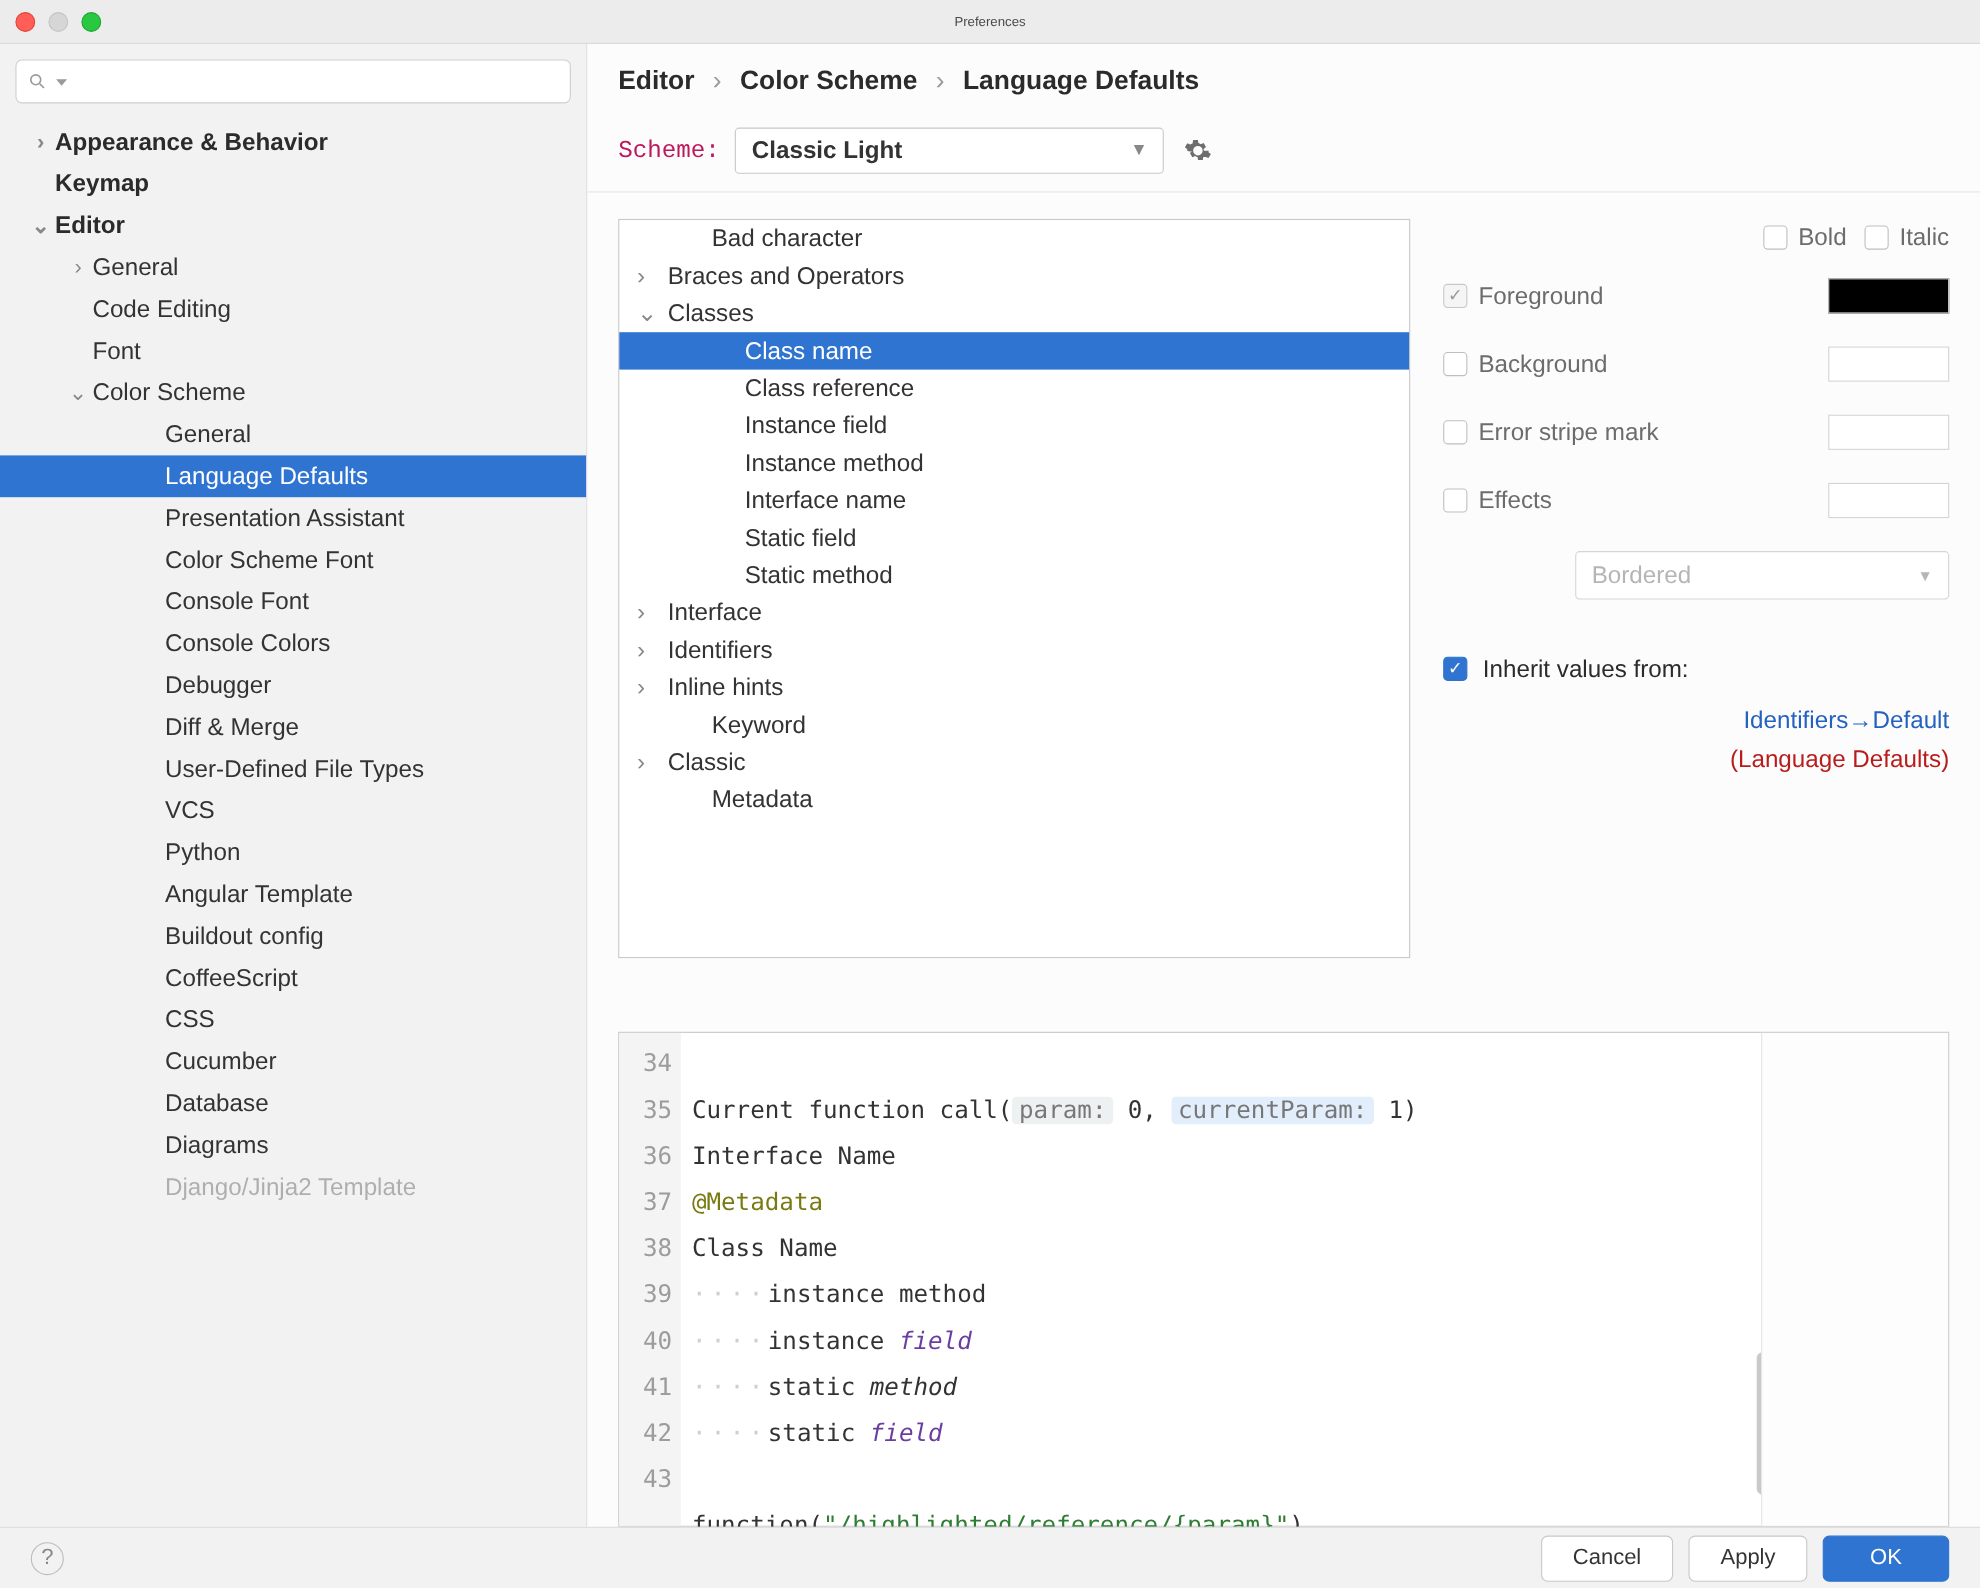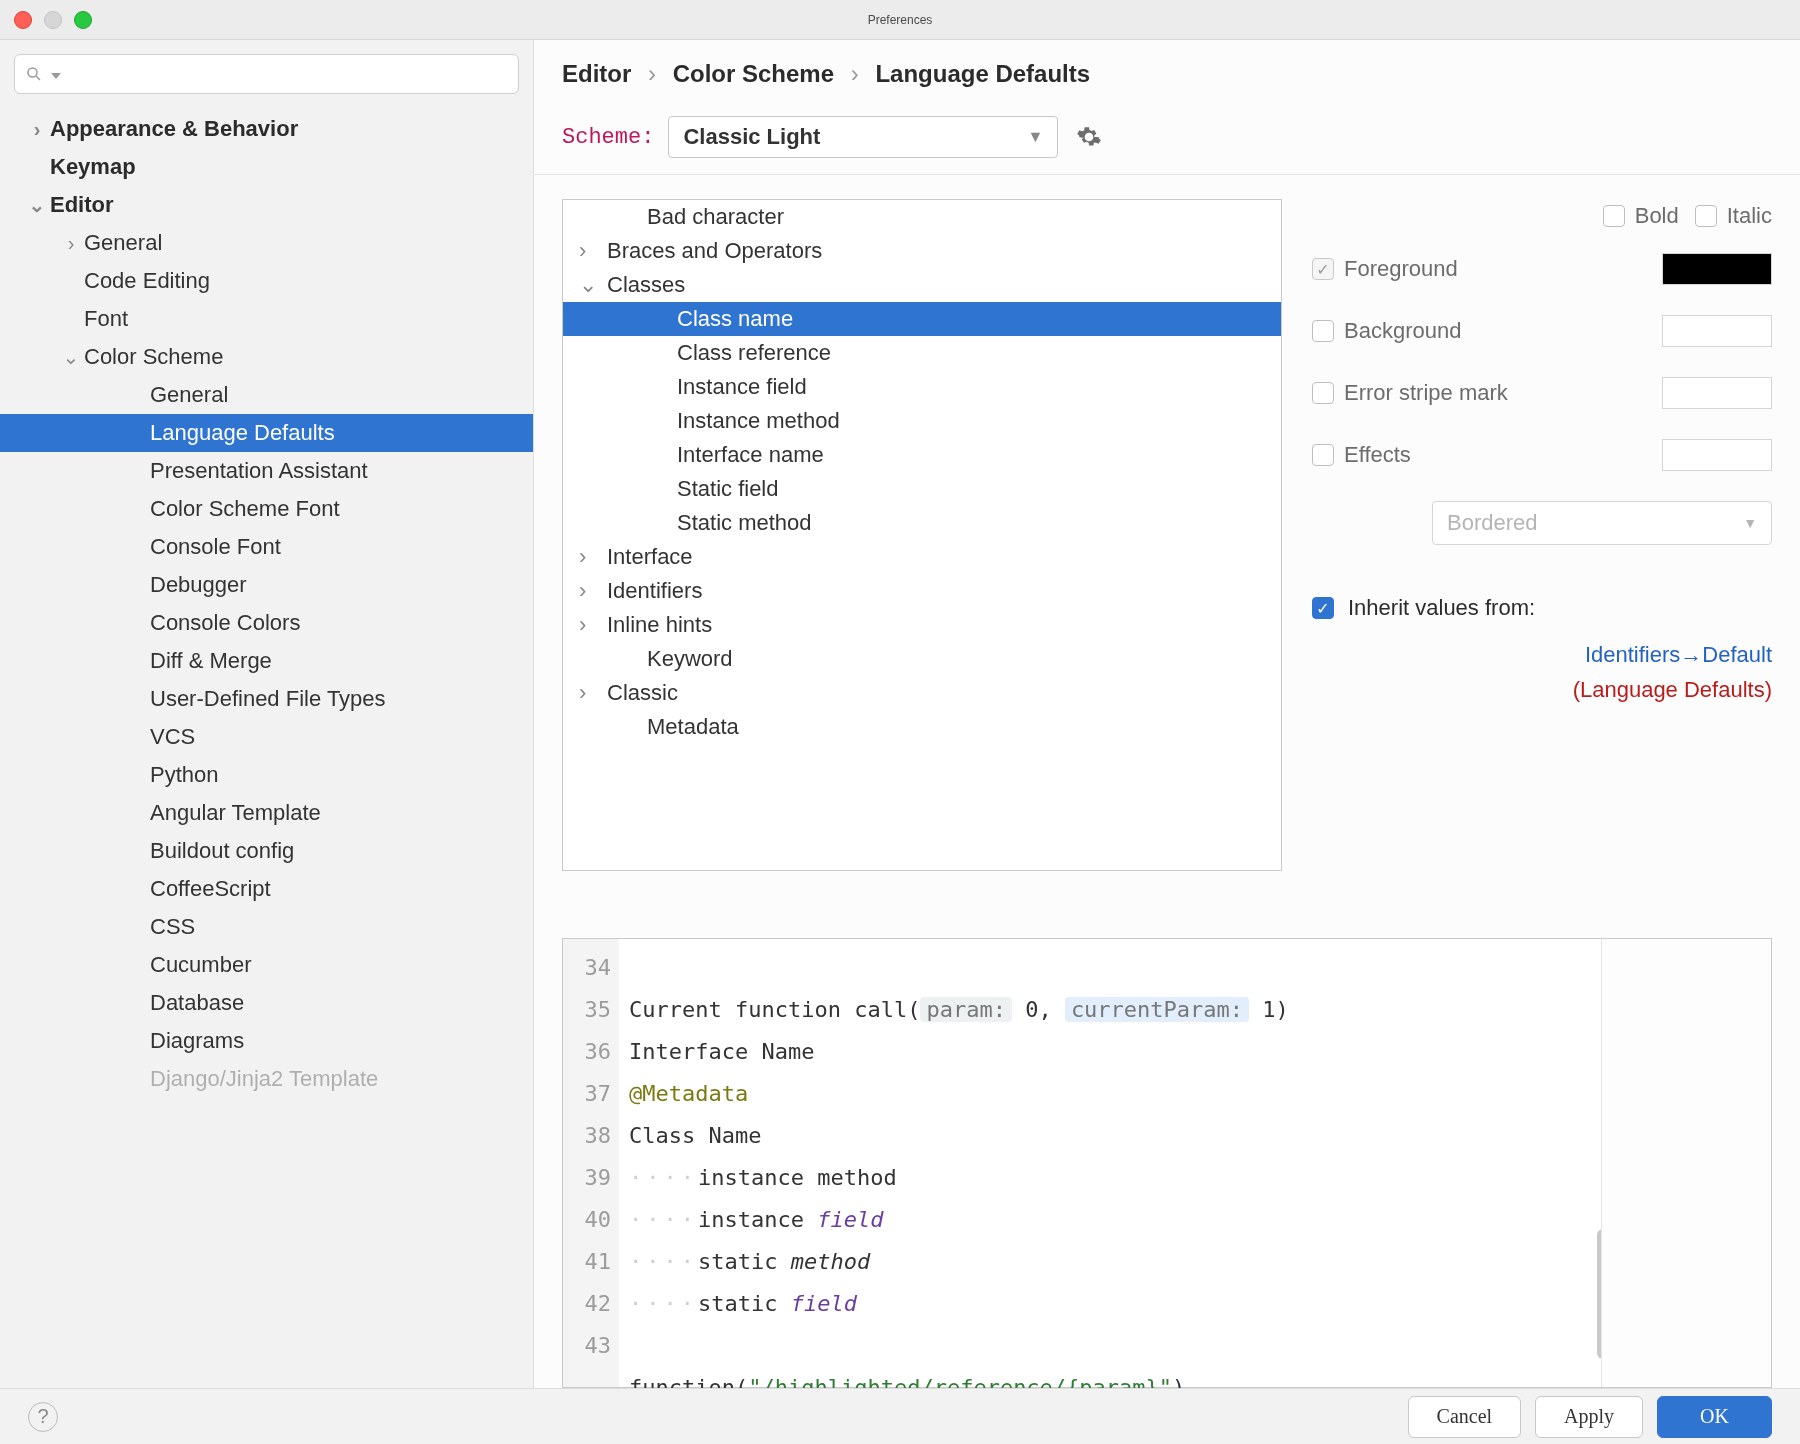--- a/index.html
+++ b/index.html
@@ -79,21 +79,21 @@
   .code .dots { color: #cfcfcf; letter-spacing: 4px; }
   .code .kw { font-style: italic; }
   .code .pur { color: #6a3da0; font-style: italic; }
   .code .str { color: #2e7d32; }
   .code .under { text-decoration: underline; }
   .scroll-thumb { position: absolute; right: -8px; top: 290px; width: 12px; height: 130px; background: #c9c9c9; border-radius: 6px; }
   .preview .minimap { width: 170px; border-left: 1px solid #e5e5e5; background: #fdfdfd; position: relative; }
 
   .footer { height: 56px; border-top: 1px solid #ddd; display: flex; align-items: center; justify-content: flex-end; padding: 0 28px; gap: 14px; background: #f2f2f2; position: absolute; bottom: 0; left: 0; right: 0; }
   .footer .help { margin-right: auto; color: #888; width: 30px; height:30px; border:1.5px solid #bbb; border-radius:50%; display:flex; align-items:center; justify-content:center; font-size:20px; }
-  .btn { height: 42px; padding: 0 28px; border: 1px solid #c8c8c8; border-radius: 6px; background: #fff; font-size: 20px; display:flex; align-items:center;font-family:Liberation Serif, serif; }
+  .btn { height: 42px; padding: 0 28px; border: 1px solid #c8c8c8; border-radius: 6px; background: #fff; font-size: 20px; display:flex; align-items:center; }
   .btn.primary { background: #2f74d0; border-color:#2f74d0; color:#fff; font-weight:500; padding: 0 42px; }
 </style>
 </head>
 <body>
 
 <div class="titlebar">
   <div class="traffic-lights">
     <div class="tl red"></div>
     <div class="tl grey1"></div>
     <div class="tl green"></div>
@@ -156,25 +156,25 @@
         <div class="item d3">
           <span class="exp"></span>
           <span>Color Scheme Font</span>
         </div>
         <div class="item d3">
           <span class="exp"></span>
           <span>Console Font</span>
         </div>
         <div class="item d3">
           <span class="exp"></span>
+          <span>Console Colors</span>
+        </div>
+        <div class="item d3">
+          <span class="exp"></span>
           <span>Debugger</span>
-        </div>
-        <div class="item d3">
-          <span class="exp"></span>
-          <span>Console Colors</span>
         </div>
         <div class="item d3">
           <span class="exp"></span>
           <span>Diff &amp; Merge</span>
         </div>
         <div class="item d3">
           <span class="exp"></span>
           <span>User-Defined File Types</span>
         </div>
         <div class="item d3">

